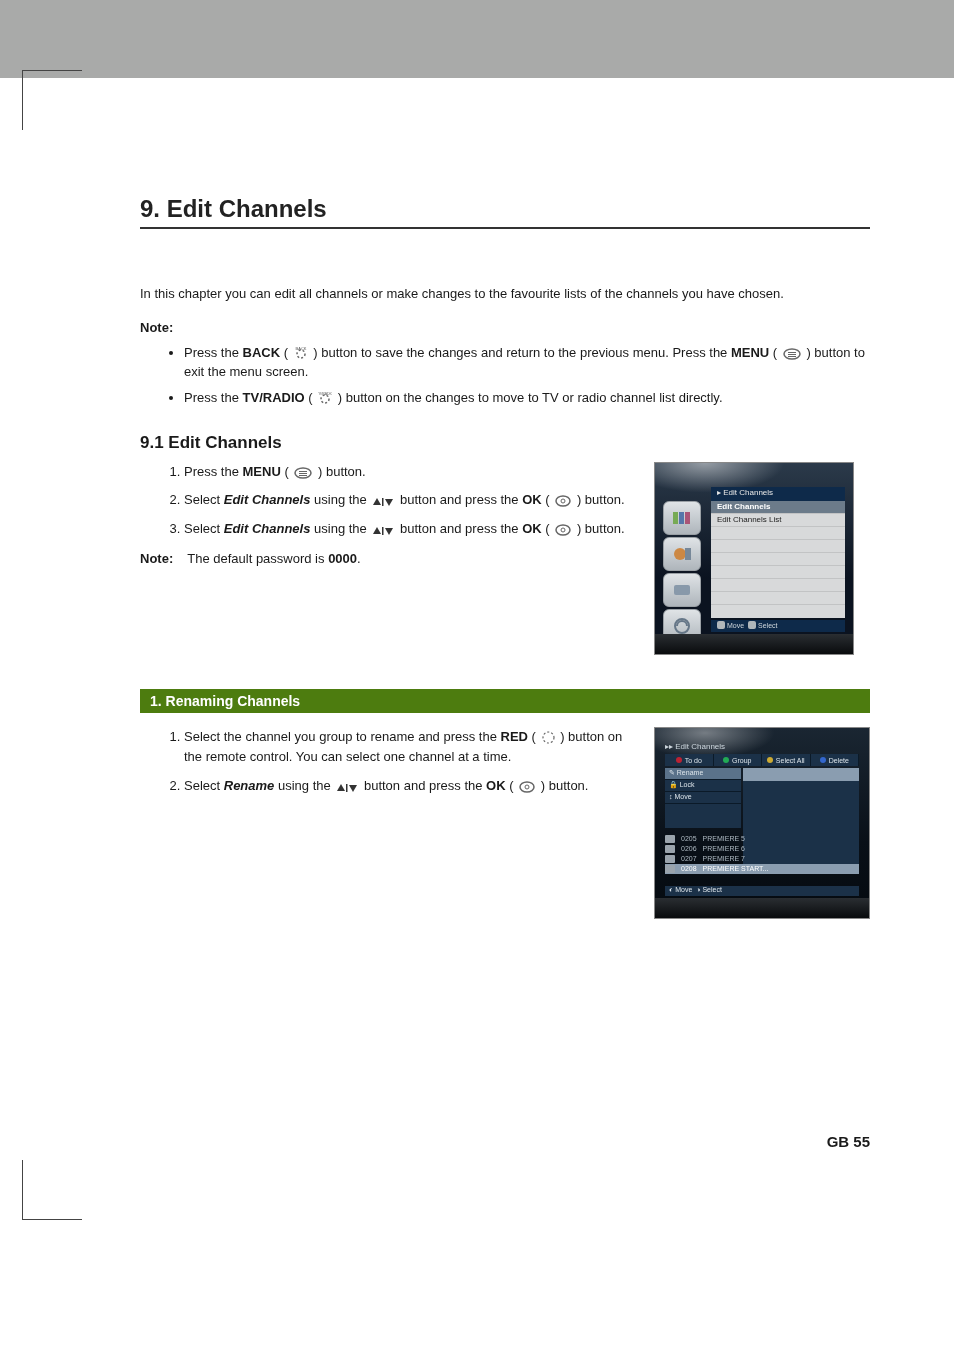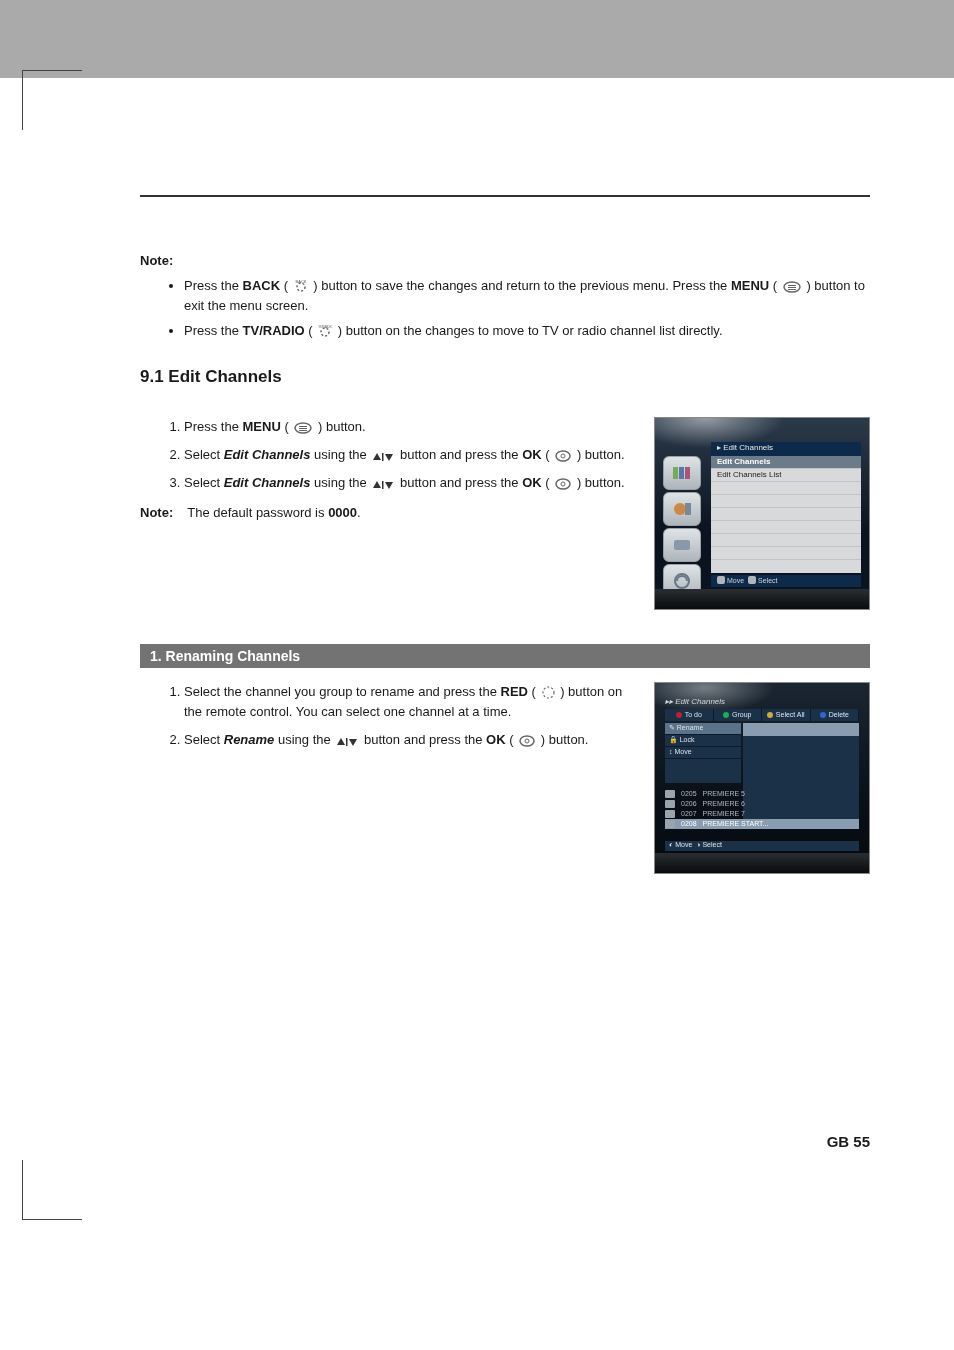--- a/index.html
+++ b/index.html
@@ -19,55 +19,55 @@
   .chapter-rule  { height: 2px; background: #333; width: 100%; margin-bottom: 56px; }
 
   .para { font-size: 13px; line-height: 1.45; margin-bottom: 16px; }
   .bold { font-weight: bold; }
   .bolditalic { font-weight: bold; font-style: italic; }
 
   .note-label { font-weight: bold; font-size: 13px; margin-bottom: 8px; }
   ul.bullets { list-style: disc; margin-left: 44px; margin-bottom: 26px; }
   ul.bullets li { font-size: 13px; line-height: 1.5; margin-bottom: 6px; }
 
-  .section-title { font-size: 17px; font-weight: bold; margin-bottom: 30px; margin-top: 8px; }
+  .section-title { font-size: 17px; font-weight: bold; margin-bottom: 9px; margin-top: 8px; }
 
   .cols { display: flex; gap: 8px; }
   .col-text { flex: 1; }
   .col-fig  { width: 216px; flex: 0 0 216px; }
 
   ol.steps { list-style: decimal; margin-left: 44px; }
   ol.steps li { font-size: 13px; line-height: 1.55; margin-bottom: 8px; padding-right: 4px; }
 
   .note-row { display: flex; font-size: 13px; gap: 14px; margin-top: 12px; }
   .note-row .lbl { font-weight: bold; }
 
-  .subsection-bar { background: #737373; color: #fff; font-weight: bold; font-size: 14px; padding: 4px 10px; margin-top: 34px; margin-bottom: 14px; }
+  .subsection-bar { background: #4d7c0f; color: #fff; font-weight: bold; font-size: 14px; padding: 4px 10px; margin-top: 34px; margin-bottom: 14px; }
 
   
   .ico { display: inline-block; vertical-align: -3px; margin: 0 2px; }
   .ico svg { display: block; }
 
   
-  .fig1 { width: 216px; height: 193px; background: linear-gradient(#2b3a4a, #0b1320 60%, #0b1320); border: 1px solid #888; position: relative; overflow: hidden; font-size: 8px; color: #fff; }
+  .fig1 { width: 200px; height: 193px; background: linear-gradient(#2b3a4a, #0b1320 60%, #0b1320); border: 1px solid #888; position: relative; overflow: hidden; font-size: 8px; color: #fff; }
   .fig1 .glow { position: absolute; left: -30px; top: -30px; width: 160px; height: 60px; background: radial-gradient(ellipse at center, rgba(255,255,255,0.5), transparent 70%); }
   .fig1 .titlebar { position: absolute; left: 56px; top: 24px; right: 8px; height: 14px; background: #0e2a4a; color: #e6e6e6; padding: 1px 6px; font-size: 8px; }
   .fig1 .panel { position: absolute; left: 56px; top: 38px; right: 8px; bottom: 36px; background: #d8d9da; }
   .fig1 .panel .row { height: 13px; border-bottom: 1px solid #c2c3c4; color: #222; font-size: 8px; padding: 1px 6px; }
   .fig1 .panel .row.hl { background: #6c7b8a; color: #fff; font-weight: bold; }
   .fig1 .iconcol { position: absolute; left: 8px; top: 38px; width: 44px; bottom: 36px; }
   .fig1 .iconcol .slot { width: 38px; height: 34px; margin-bottom: 2px; border-radius: 6px; background: linear-gradient(#dfe3e6, #aeb5bb); border: 1px solid #9aa0a5; display:flex; align-items:center; justify-content:center; }
   .fig1 .footer { position: absolute; left: 56px; right: 8px; bottom: 22px; height: 12px; background: #0e2a4a; font-size: 7px; padding: 1px 6px; color: #cfd6dc; }
   .fig1 .footer span.ico-el { display:inline-block; width:8px; height:8px; border-radius:2px; background:#b0b6ba; vertical-align:-1px; margin-right:2px; }
   .fig1 .base { position:absolute; left:0; right:0; bottom:0; height:20px; background: linear-gradient(#2a2e32, #090b0d); }
 
   
   .fig2 { width: 216px; height: 192px; background: linear-gradient(#1a2632, #091018 60%, #050a0f); border: 1px solid #888; position: relative; overflow: hidden; font-size: 8px; color: #dce4ea; }
   .fig2 .glow { position:absolute; left:-20px; top:-20px; width:140px; height:50px; background: radial-gradient(ellipse at center, rgba(255,255,255,0.4), transparent 70%); }
-  .fig2 .crumb { position:absolute; left:10px; top:14px; font-size:8px; color:#cdd6dd;font-style:italic; }
+  .fig2 .crumb { position:absolute; left:10px; top:14px; font-size:8px; color:#cdd6dd; }
   .fig2 .tabbar { position:absolute; left:10px; top:26px; right:10px; height:12px; background:#1b3148; display:flex; font-size:7px; }
   .fig2 .tabbar div { flex:1; border-right:1px solid #0b1a28; display:flex; align-items:center; justify-content:center; gap:3px; }
   .fig2 .dot { width:6px; height:6px; border-radius:50%; display:inline-block; }
   .fig2 .dot.red{background:#b23;} .fig2 .dot.green{background:#2a5;} .fig2 .dot.yellow{background:#ca3;} .fig2 .dot.blue{background:#36c;}
   .fig2 .left { position:absolute; left:10px; top:40px; width:76px; height:60px; background:#1b3148; }
   .fig2 .left .mrow { height:12px; border-bottom:1px solid #0b1a28; font-size:7px; padding:1px 4px; }
   .fig2 .left .mrow.sel { background:#5a728a; }
   .fig2 .right { position:absolute; left:88px; top:40px; right:10px; height:100px; background:#1b3148; }
   .fig2 .right .hl { position:absolute; left:0; right:0; top:0; height:13px; background:#8a9db0; }
   .fig2 .chlist { position:absolute; left:10px; right:10px; top:106px; bottom:32px; }
@@ -81,22 +81,24 @@
 </style>
 </head>
 <body>
 
 <div class="page">
   <div class="top-gray"></div>
   <div class="crop-tl"></div>
   <div class="crop-bl"></div>
 
   <div class="content">
+    <div class="chapter-title">9. Edit Channels</div>
     <div class="chapter-rule"></div>
 
+    <p class="para">In this chapter you can edit all channels or make changes to the favourite lists of the channels you have chosen.</p>
 
     <div class="note-label">Note:</div>
     <ul class="bullets">
       <li>
         <span>Press the </span><span class="bold">BACK</span><span> ( </span><span class="ico"><svg width="14" height="14">
               <circle cx="7" cy="8" r="4" fill="none" stroke="#666" stroke-width="1.5" stroke-dasharray="2 2"></circle>
               <text x="7" y="4" font-size="4" text-anchor="middle" fill="#555">BACK</text>
             </svg></span><span> ) button to save the changes and return to the previous menu. Press the </span><span class="bold">MENU</span><span> ( </span><span class="ico"><svg width="18" height="12">
               <ellipse cx="9" cy="6" rx="8" ry="5" fill="none" stroke="#666" stroke-width="1.5"></ellipse>
               <rect x="5" y="4" width="8" height="1" fill="#666"></rect>

